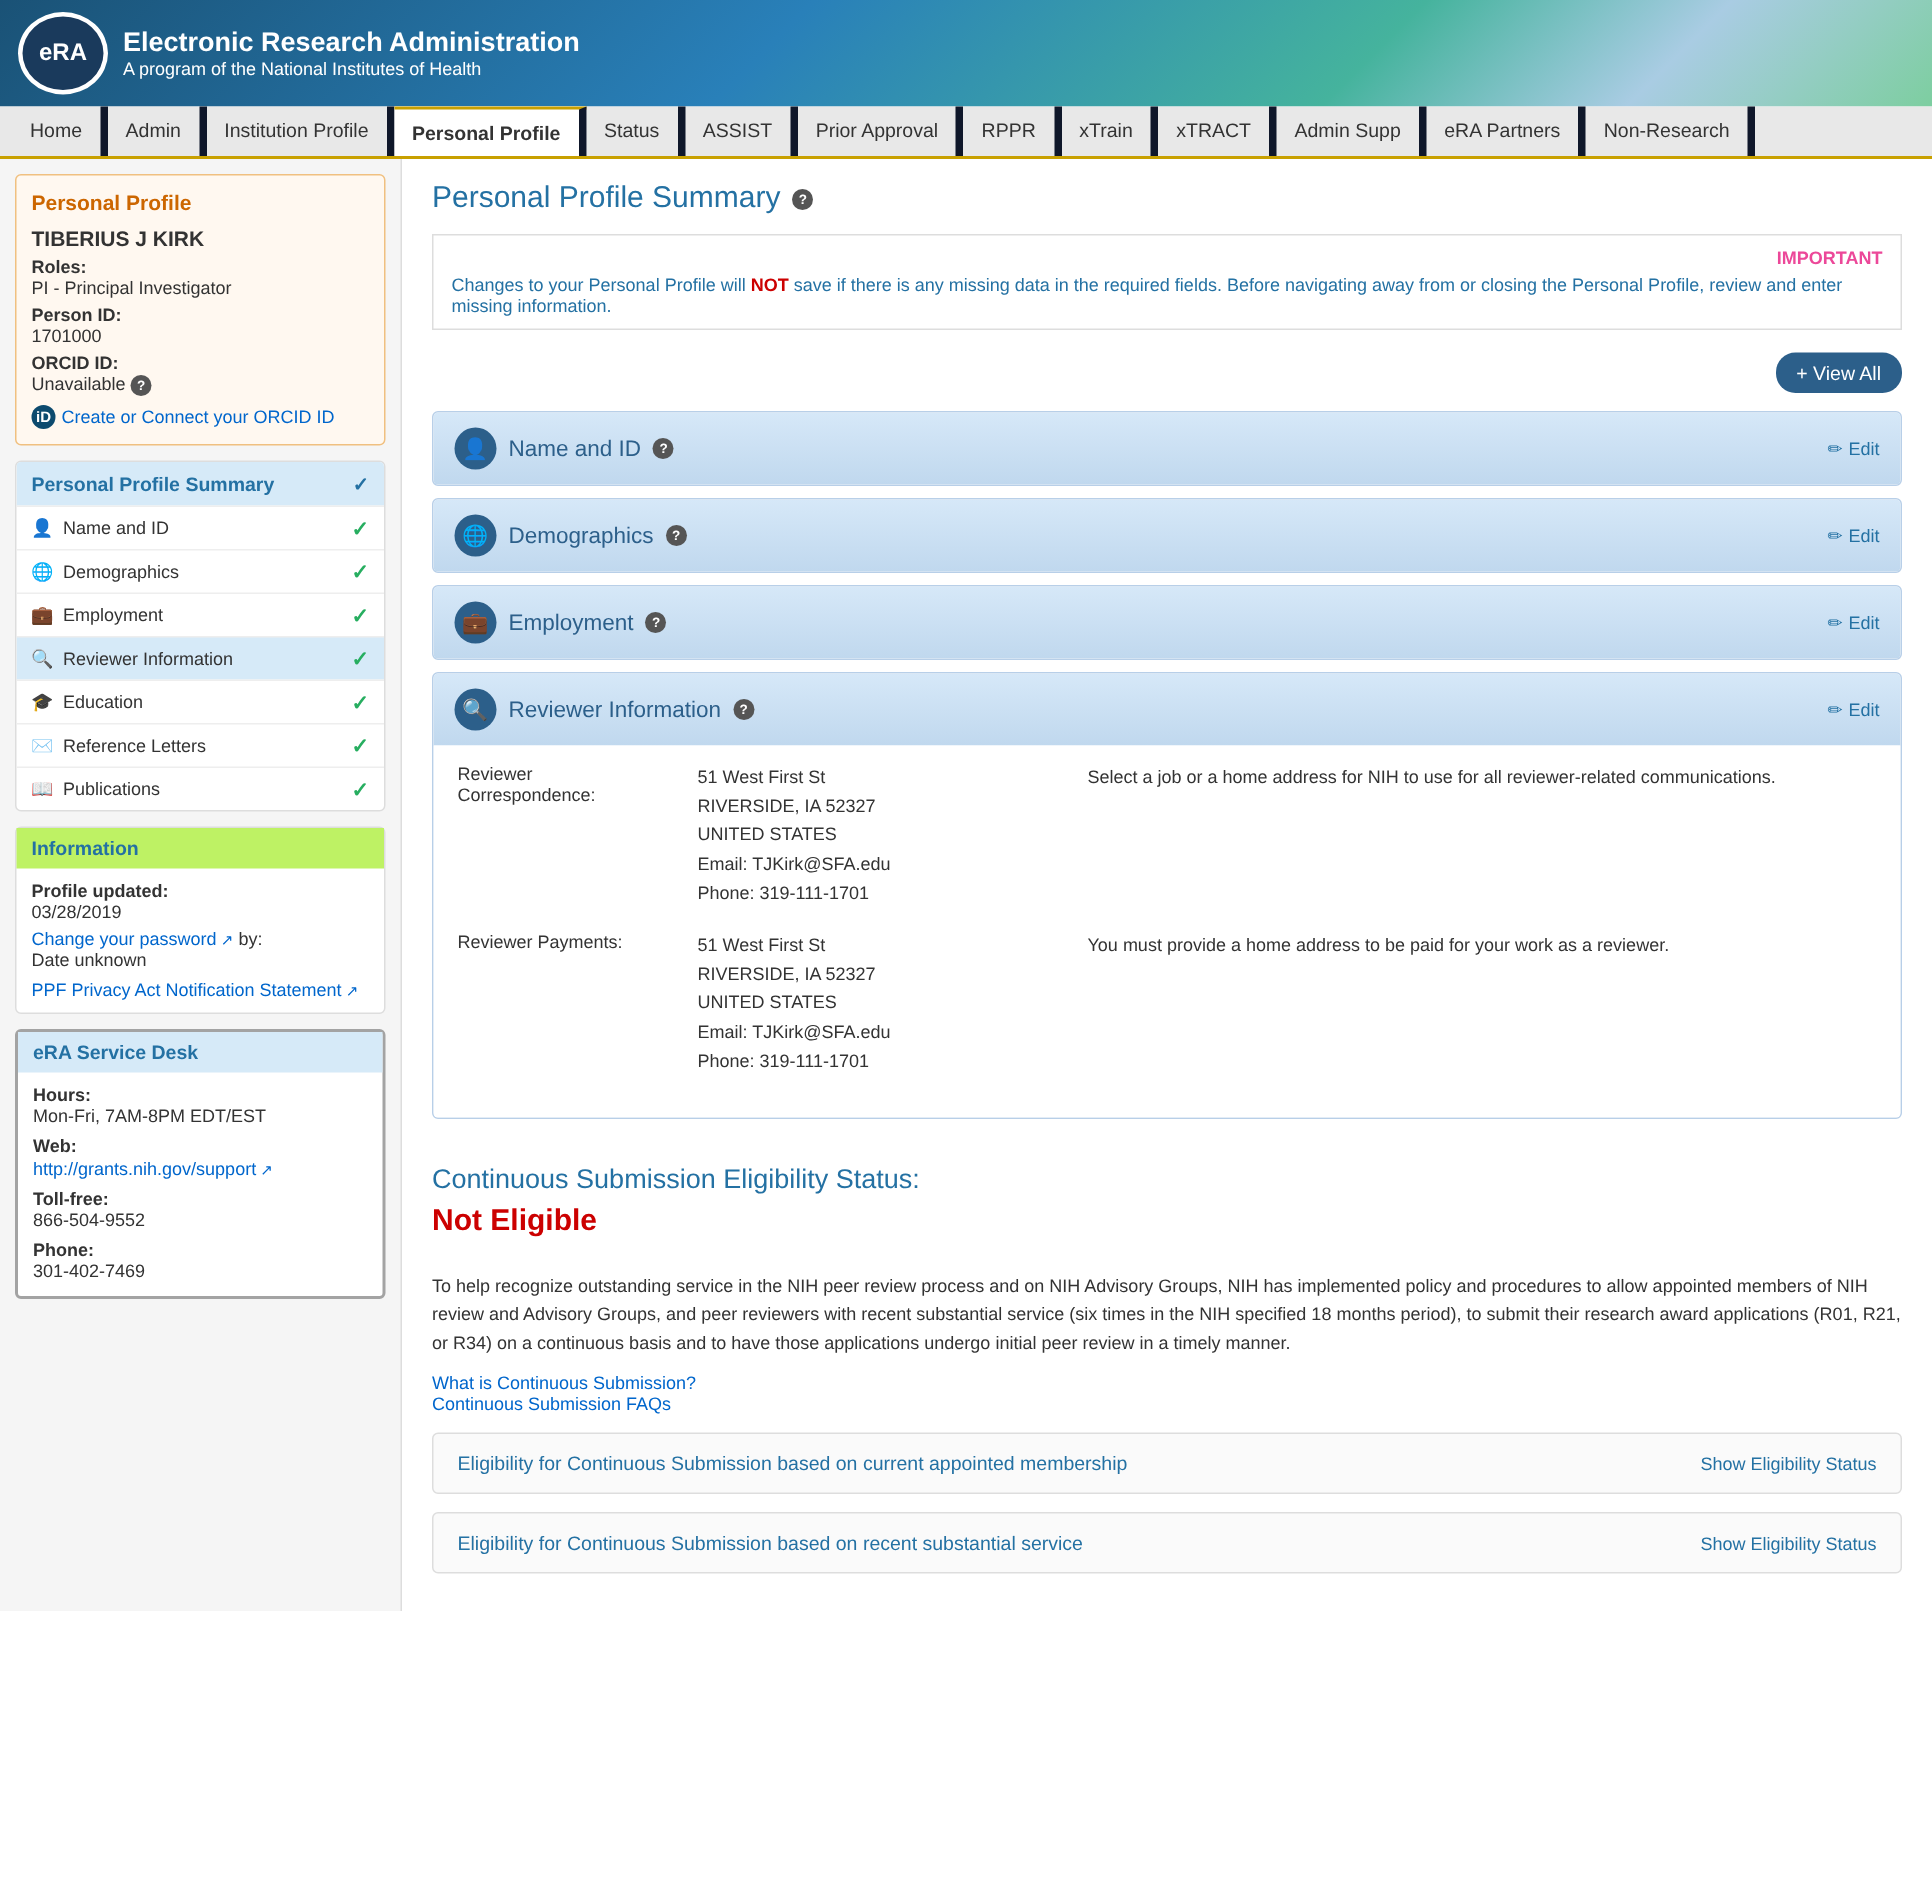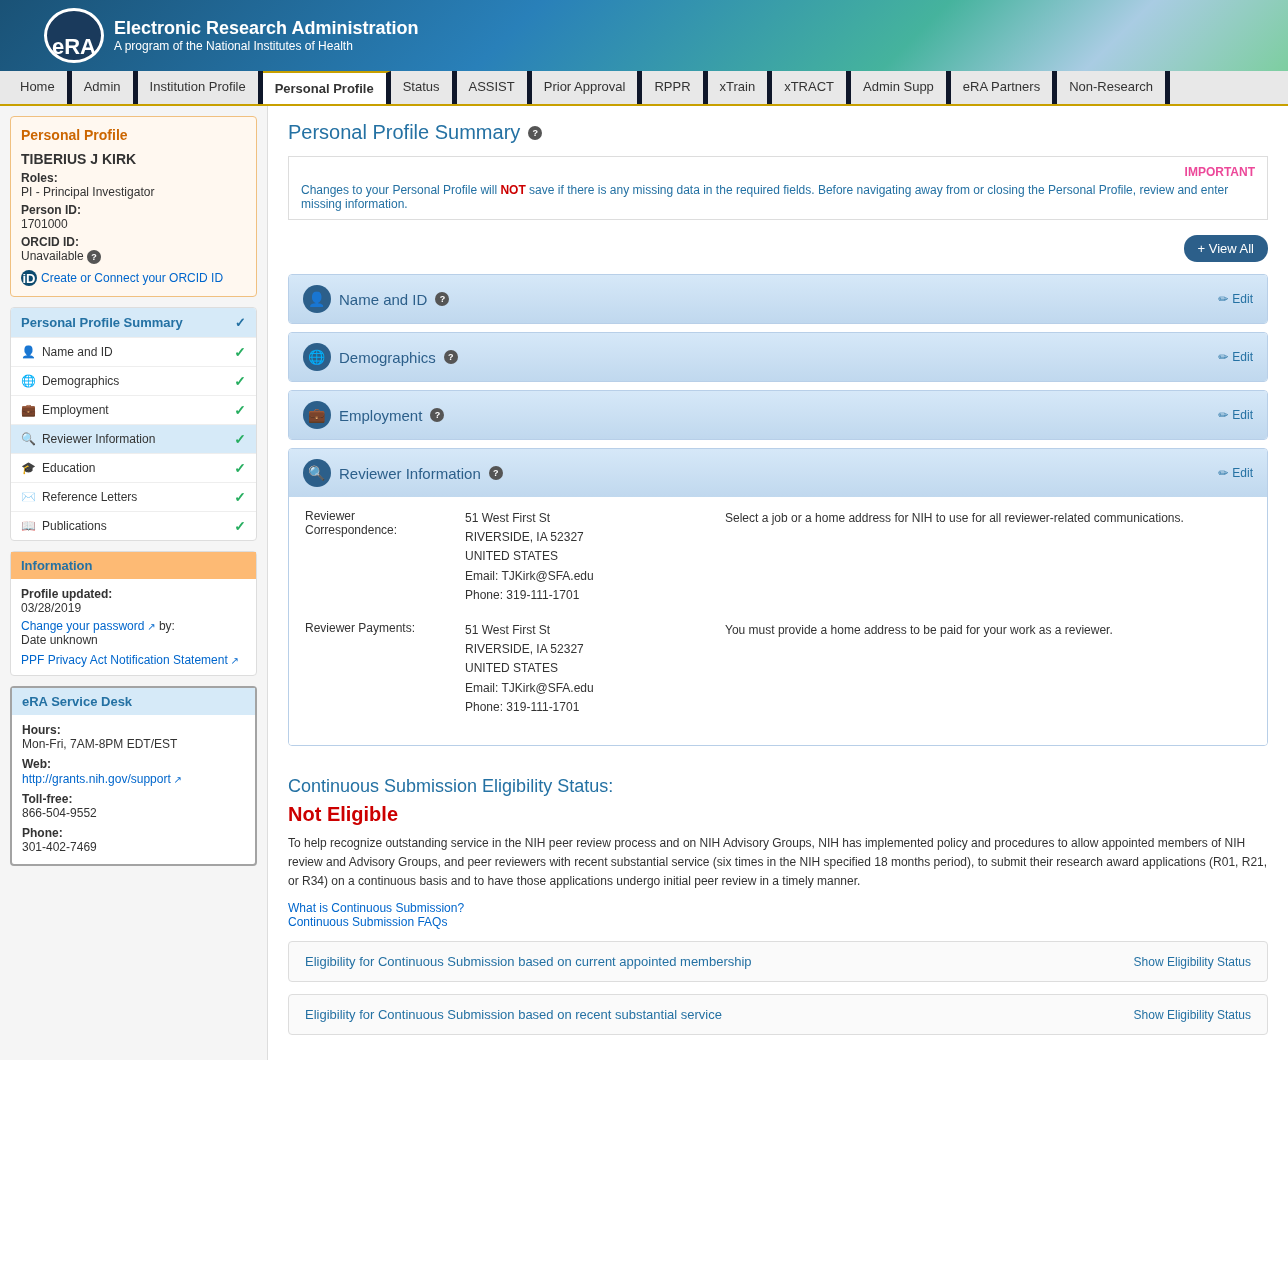--- a/index.html
+++ b/index.html
@@ -17,28 +17,27 @@
       display: flex;
       align-items: center;
       gap: 10px;
     }
     .era-logo {
       width: 60px;
       height: 55px;
       background: #1a3a5c;
       border-radius: 50%;
       display: flex;
-      align-items: flex-end;
+      align-items: center;
       justify-content: center;
-      font-size: 22px;
+      font-size: 16px;
       font-weight: bold;
       color: #fff;
       border: 3px solid #fff;
       flex-shrink: 0;
-      margin-left: 32px;
     }
     .header-text { color: #fff; }
     .header-text .title { font-size: 18px; font-weight: bold; }
     .header-text .subtitle { font-size: 12px; }
 
     
     .nav {
       background: #e8e8e8;
       border-bottom: 2px solid #c8a000;
       display: flex;
@@ -115,21 +114,21 @@
     }
     .orcid-icon {
       width: 16px;
       height: 16px;
       background: #0c4a6e;
       border-radius: 50%;
       display: inline-flex;
       align-items: center;
       justify-content: center;
       color: #fff;
-      font-size: 13px;
+      font-size: 10px;
       font-weight: bold;
     }
     .help-icon {
       display: inline-flex;
       align-items: center;
       justify-content: center;
       width: 14px;
       height: 14px;
       background: #555;
       border-radius: 50%;
@@ -183,21 +182,21 @@
     }
 
     .info-section {
       background: #fff;
       border: 1px solid #ddd;
       border-radius: 4px;
       margin-bottom: 10px;
       padding: 8px 10px;
     }
     .info-section-header {
-      background: #fdba74;
+      background: #bef264;
       margin: -8px -10px 8px -10px;
       padding: 6px 10px;
       font-weight: bold;
       color: #2471a3;
       font-size: 13px;
     }
     .info-label { font-weight: bold; font-size: 12px; margin-top: 6px; }
     .info-value { font-size: 12px; margin-bottom: 2px; }
     .info-link { color: #0066cc; font-size: 12px; text-decoration: none; cursor: pointer; }
 
@@ -342,21 +341,21 @@
     .continuous-title {
       font-size: 18px;
       color: #2471a3;
       font-weight: normal;
       margin-bottom: 6px;
     }
     .not-eligible {
       font-size: 20px;
       color: #cc0000;
       font-weight: bold;
-      margin-bottom: 8px;
+      margin-bottom: 22px;
     }
     .continuous-desc {
       font-size: 12px;
       color: #333;
       line-height: 1.6;
       margin-bottom: 10px;
     }
     .continuous-link {
       display: block;
       color: #0066cc;

